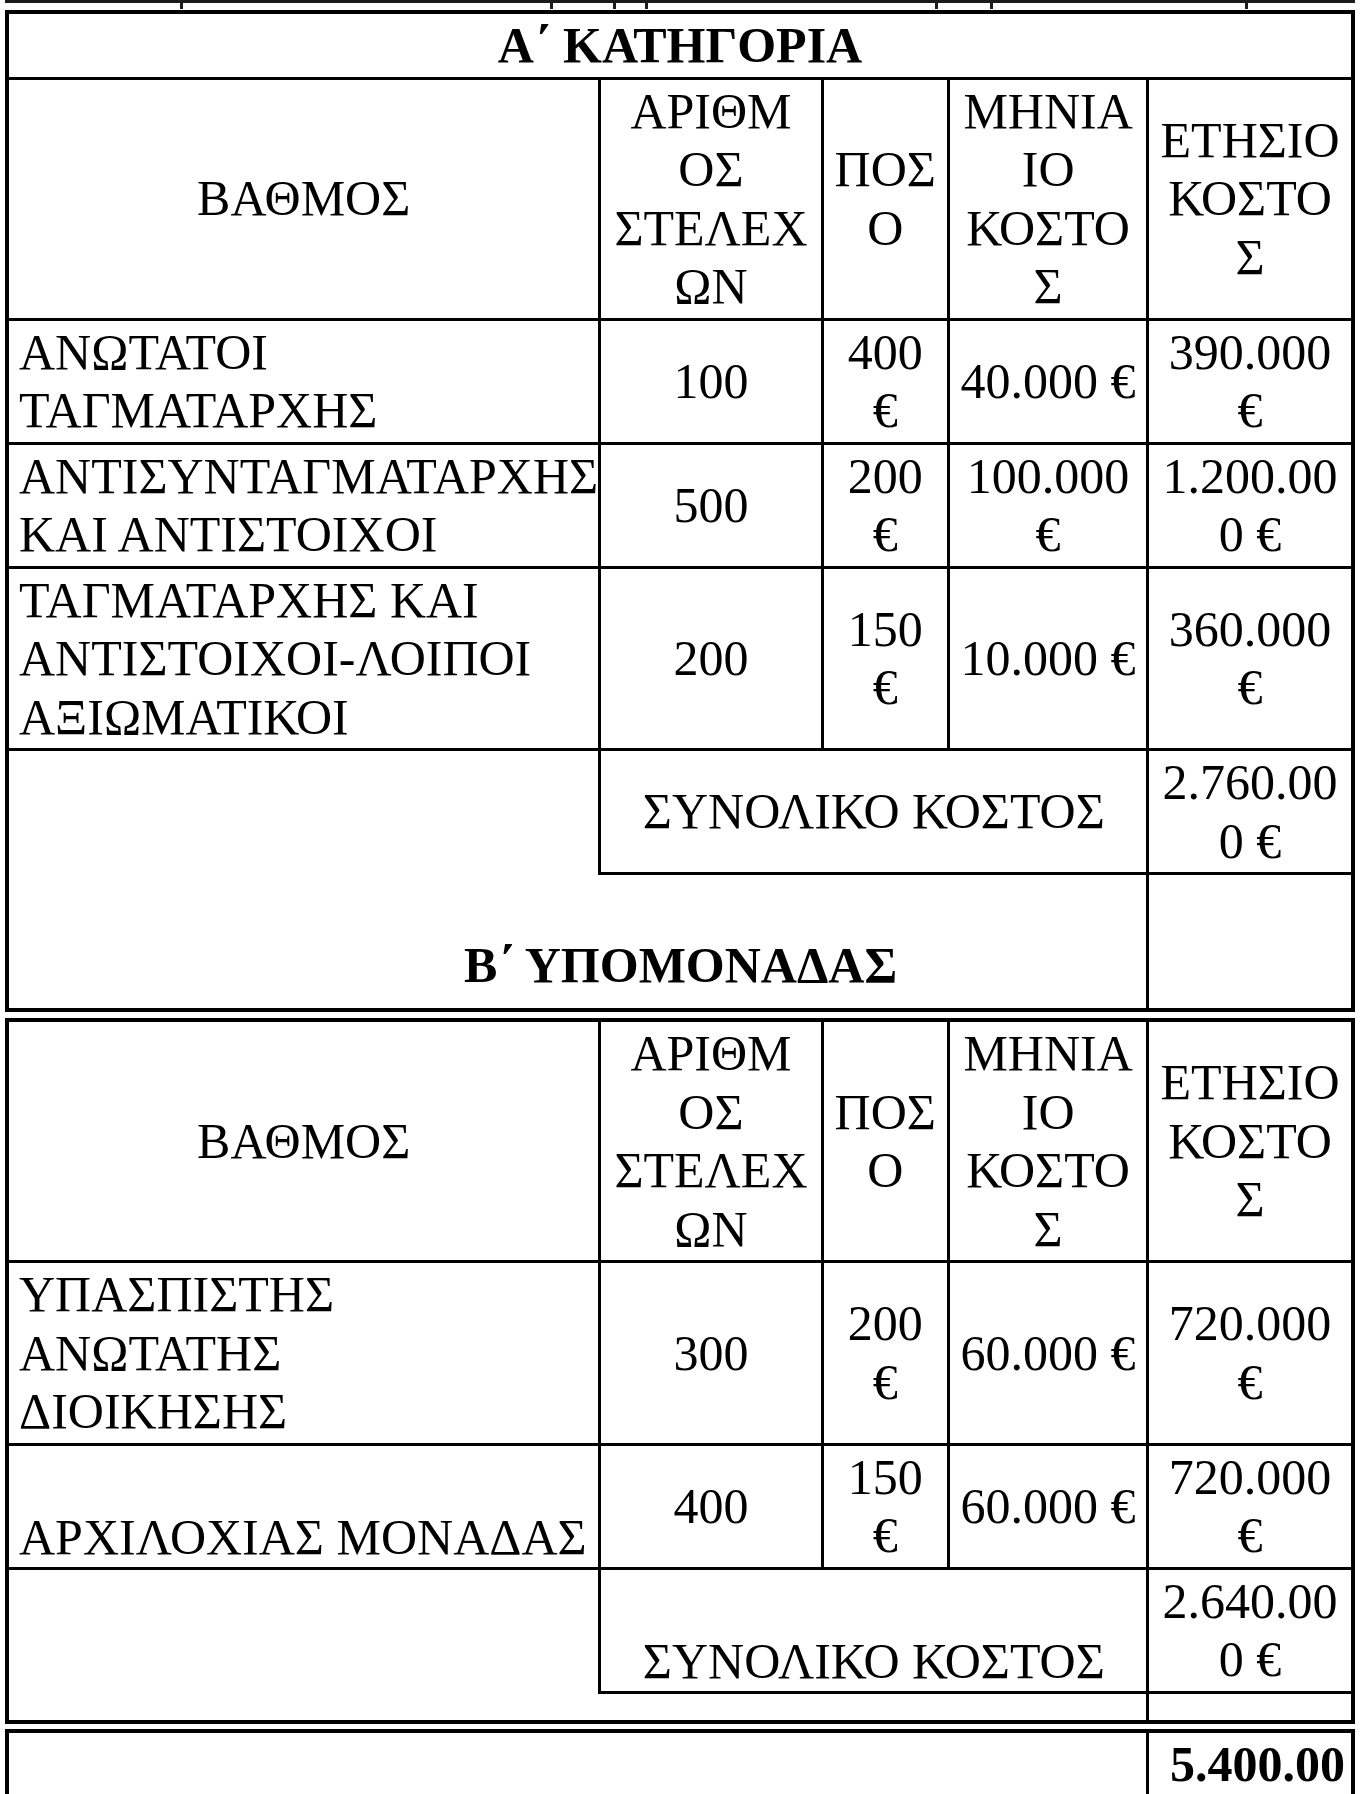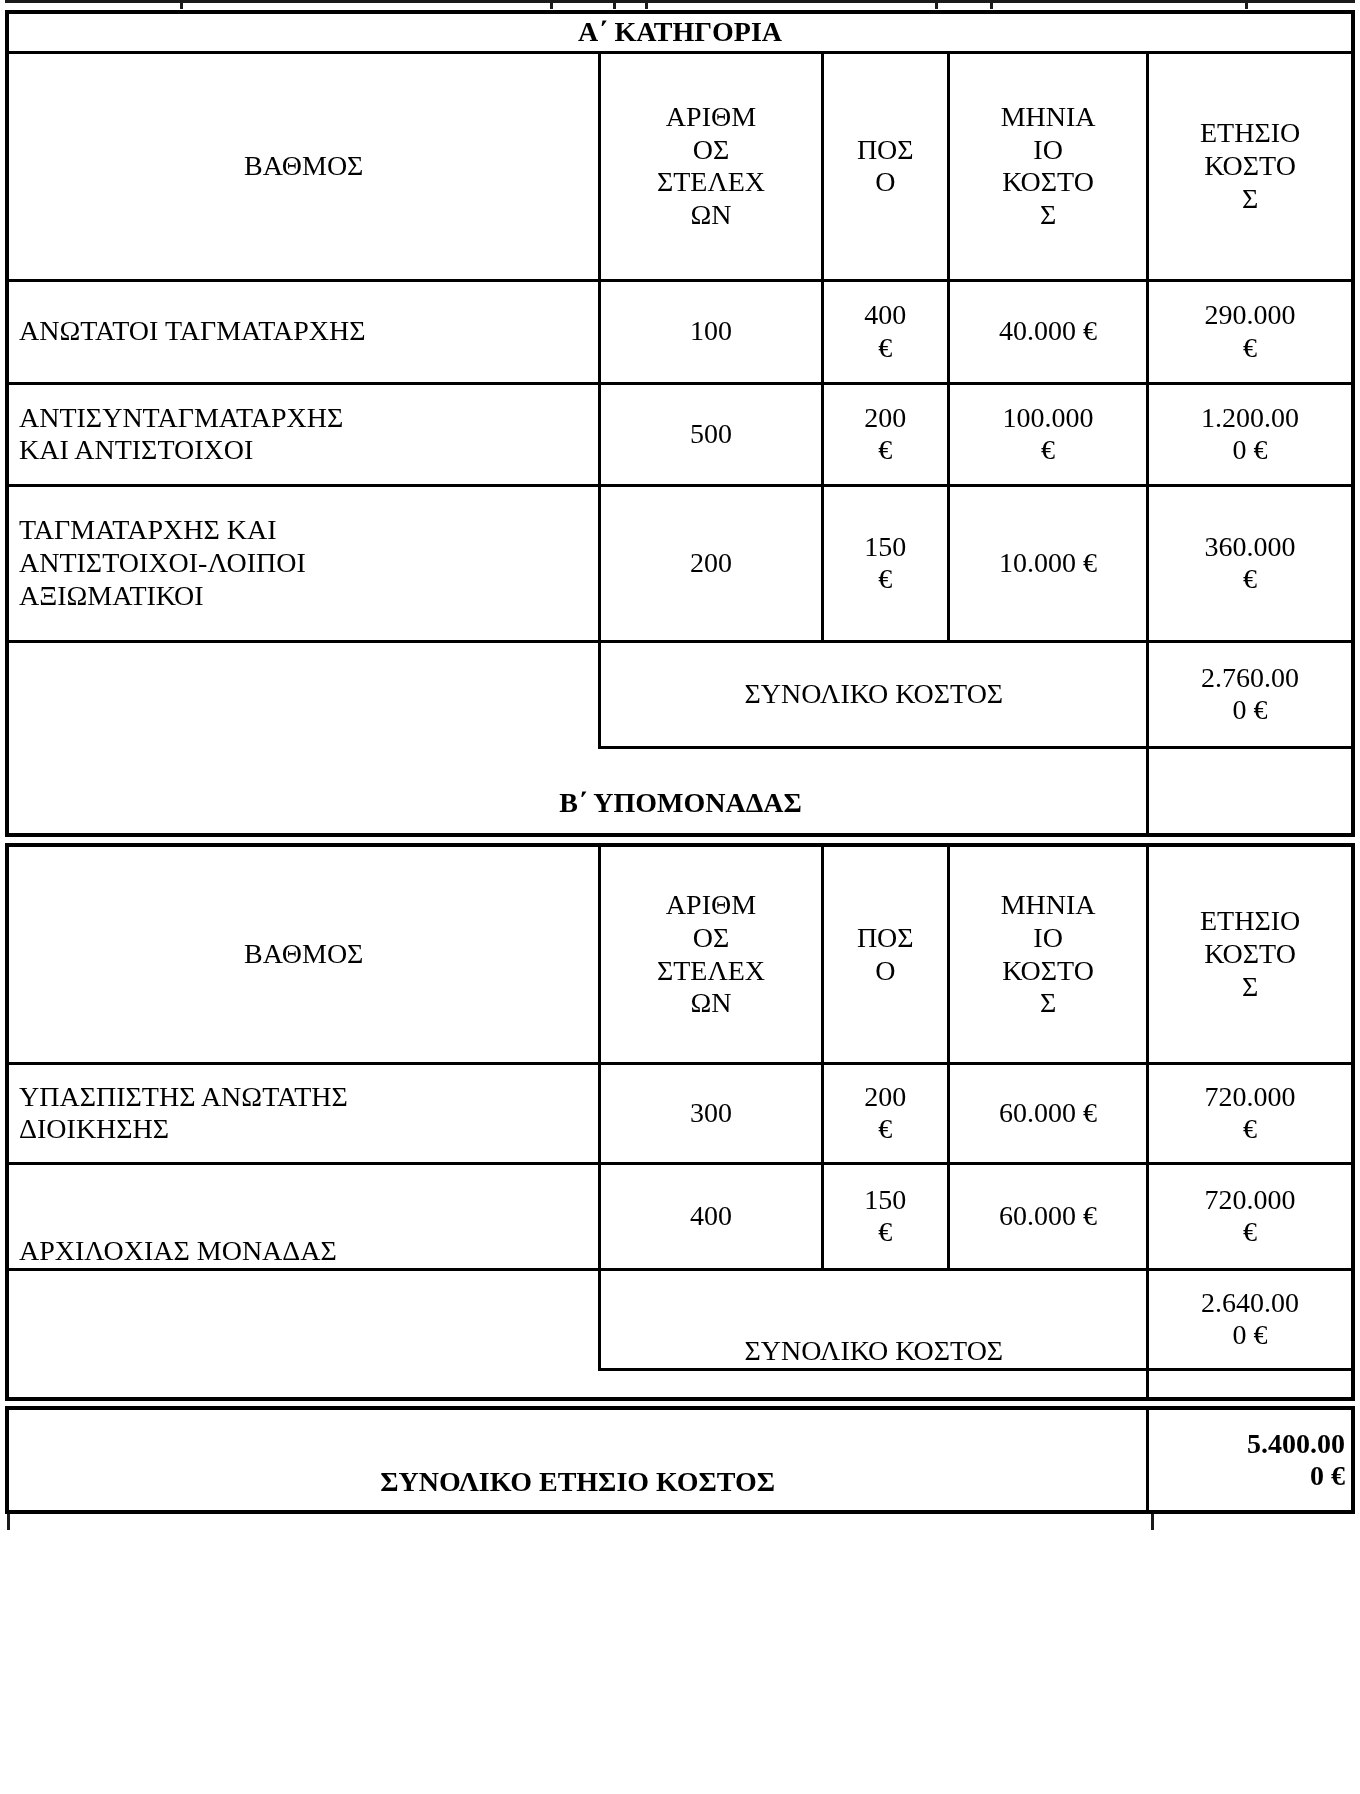--- a/index.html
+++ b/index.html
@@ -18,21 +18,21 @@
   table{
     border-collapse:collapse;
     table-layout:fixed;
     width:1350px;
   }
   .cat-table{border:4px solid #000;}
   .grand-table{border:4px solid #000;margin-top:5px;}
   .table-b{margin-top:6px;}
   td{
     border:3px solid #000;
-    font-size:28px;
+    font-size:50px;
     line-height:1.17;
     text-align:center;
     vertical-align:middle;
     white-space:pre-line;
     padding:2px;
     overflow:hidden;
   }
   td.title-cell{font-weight:bold;}
   td.rank-cell{text-align:left;padding-left:10px;}
   td.no-bottom{border-bottom:none;}
@@ -95,21 +95,21 @@
         <td>ΕΤΗΣΙΟ
 ΚΟΣΤΟ
 Σ</td>
       </tr>
       <tr style="height:103px">
         <td class="rank-cell">ΑΝΩΤΑΤΟΙ ΤΑΓΜΑΤΑΡΧΗΣ</td>
         <td>100</td>
         <td>400
 €</td>
         <td>40.000 €</td>
-        <td>290.000
+        <td>390.000
 €</td>
       </tr>
       <tr style="height:102px">
         <td class="rank-cell">ΑΝΤΙΣΥΝΤΑΓΜΑΤΑΡΧΗΣ
 ΚΑΙ ΑΝΤΙΣΤΟΙΧΟΙ</td>
         <td>500</td>
         <td>200
 €</td>
         <td>100.000
 €</td>

